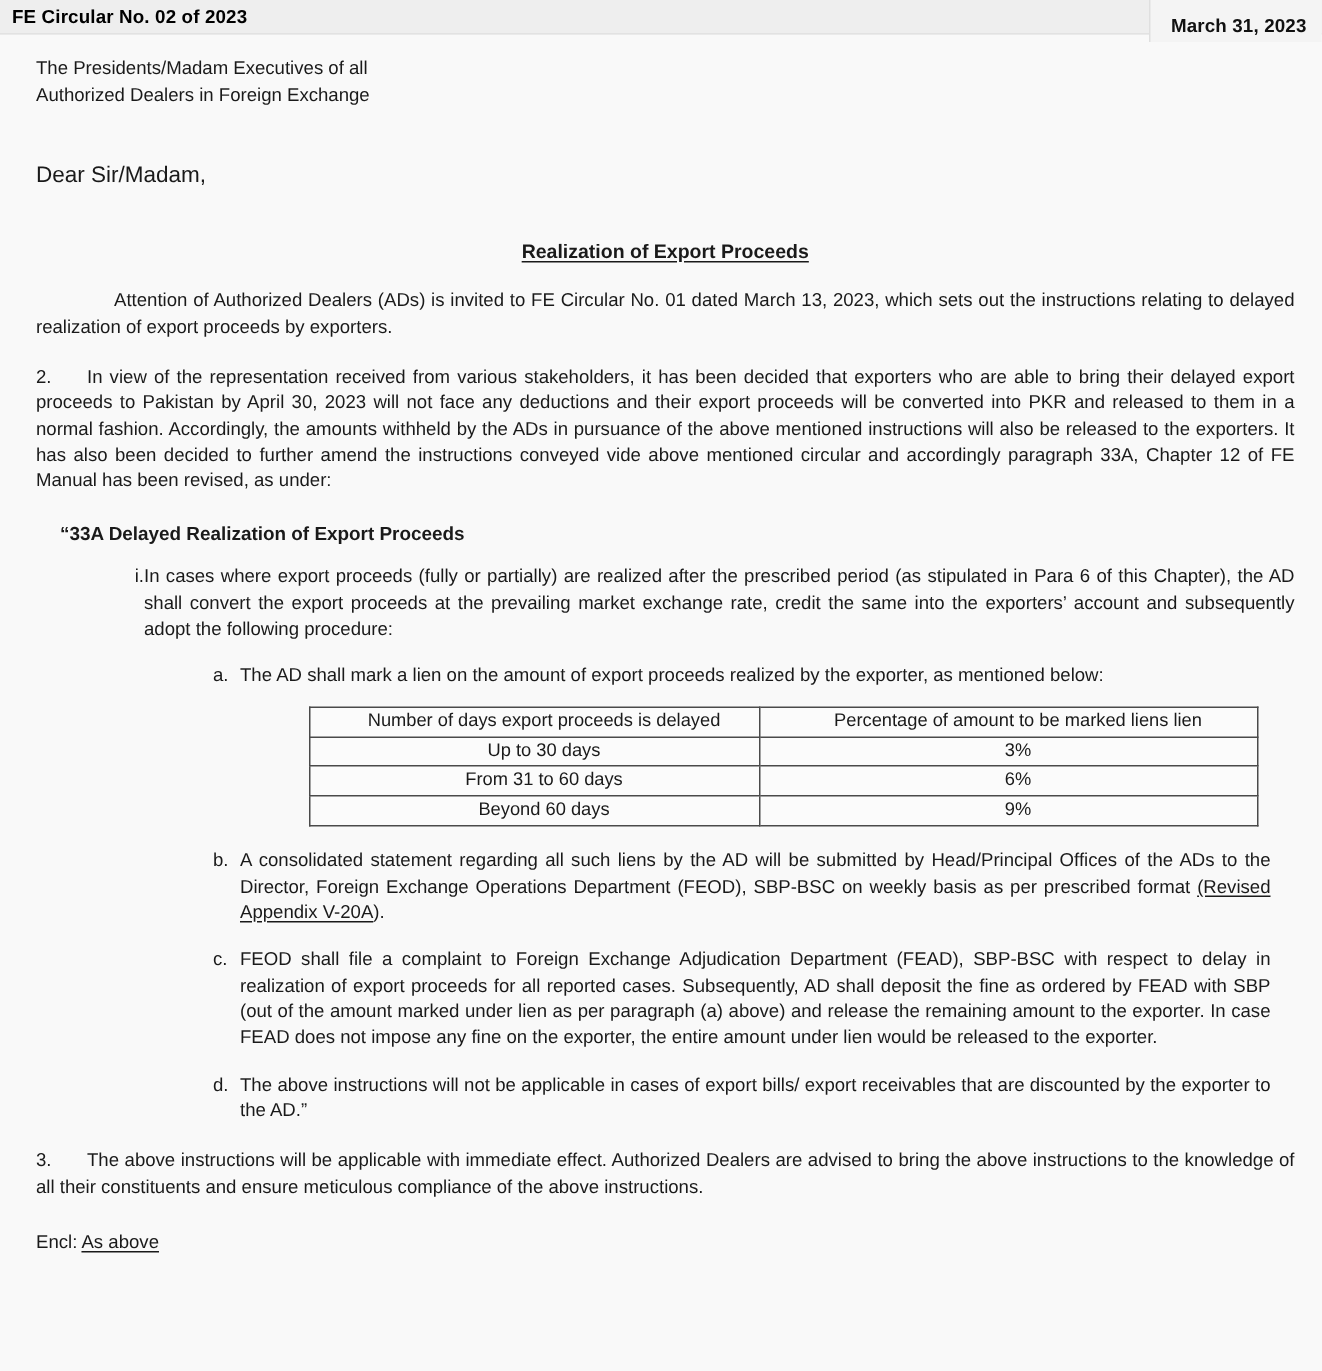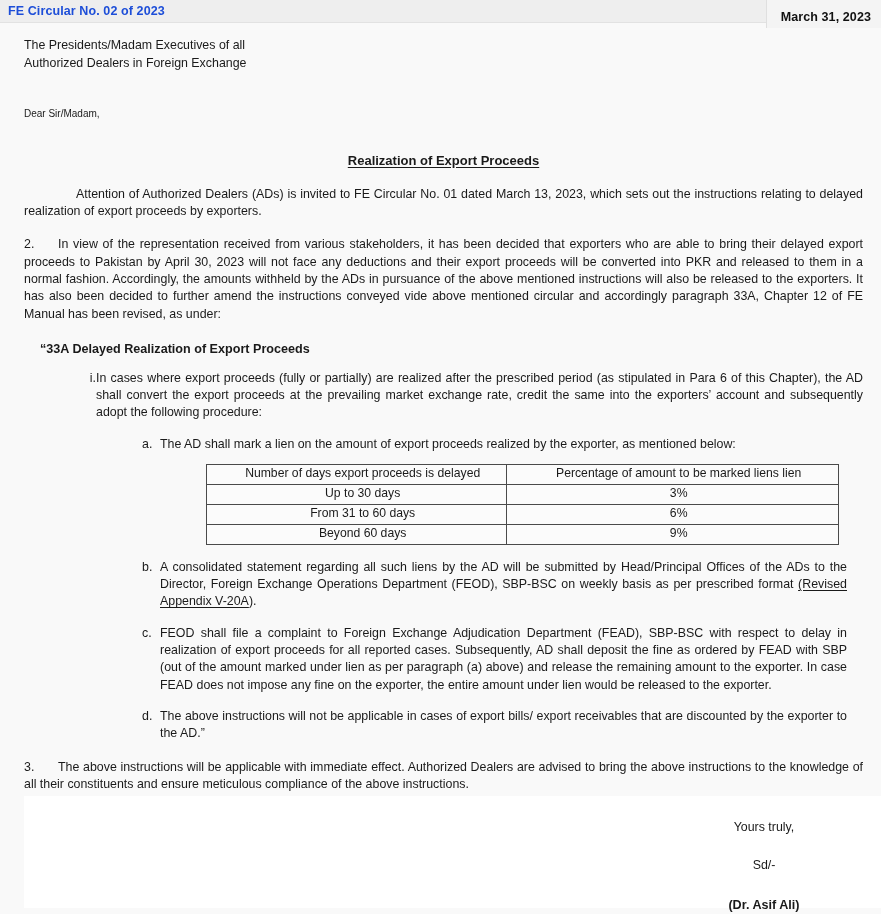--- a/index.html
+++ b/index.html
@@ -30,21 +30,21 @@
     height: 22px;
     background: #eeeeee;
     border-bottom: 1px solid #e2e2e2;
     padding: 0;
   }
   .header-ref {
     font-size: 12.5px;
     font-weight: bold;
     letter-spacing: 0.1px;
     padding-left: 8px;
-    color: #1d4ed8;
+    color: #000000;
     white-space: nowrap;
   }
   .header-date-cell {
     height: 22px;
     display: flex;
     align-items: center;
     padding: 12px 10px 0 14px;
     background: #f4f4f4;
     border-left: 1px solid #dfdfdf;
   }
@@ -62,21 +62,21 @@
     font-size: 12.4px;
     line-height: 1.32;
   }
   .addressee {
     margin: 0;
     line-height: 1.45;
     font-size: 12.4px;
   }
   .salutation {
     margin: 34px 0 0 0;
-    font-size: 10px;
+    font-size: 15px;
   }
   .doc-title-wrap {
     text-align: center;
     margin: 32px 0 0 0;
   }
   .doc-title {
     font-size: 13px;
     font-weight: bold;
     text-decoration: underline;
     text-underline-offset: 2px;
@@ -287,22 +287,14 @@
       <span class="num-label">3.</span><span>The above instructions will be applicable with immediate effect. Authorized Dealers are advised to bring the above instructions to the knowledge of all their constituents and ensure meticulous compliance of the above instructions.</span>
     </p>
 
     <p class="encl">
       <span>Encl:</span>
       <span class="u">As above</span>
     </p>
 
   </div>
 
-  <div class="footer-block">
-    <div class="sig-col">
-      <p class="sig sig-yours">Yours truly,</p>
-      <p class="sig sig-sd">Sd/-</p>
-      <p class="sig sig-name">(Dr. Asif Ali)</p>
-
-    </div>
-  </div>
 
 </div>
 
 </body></html>

